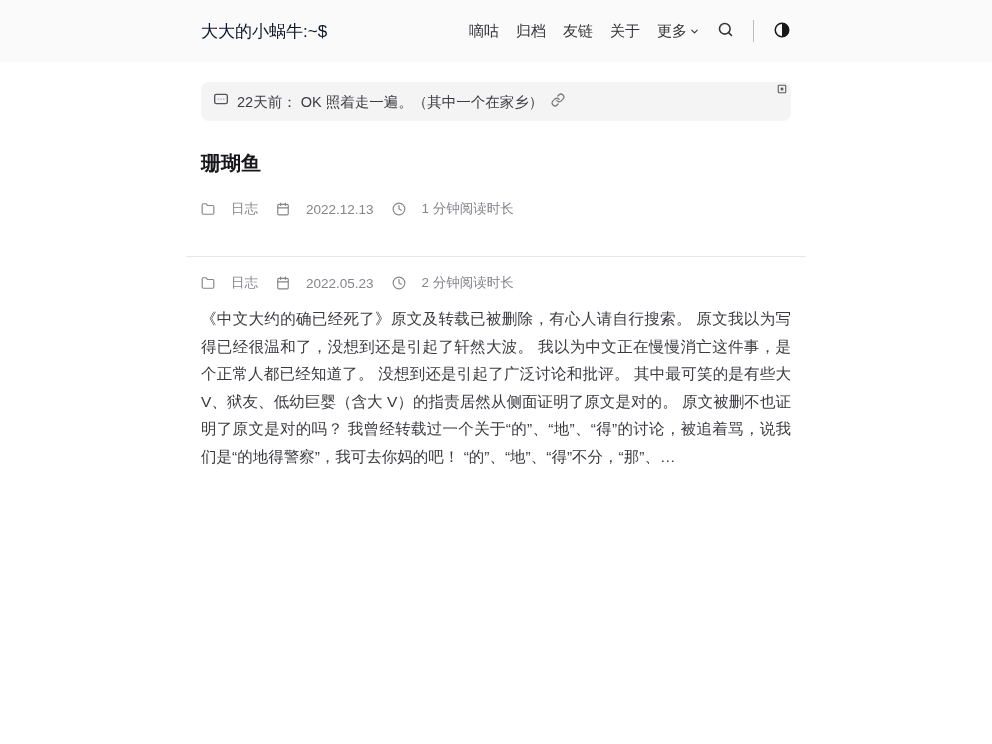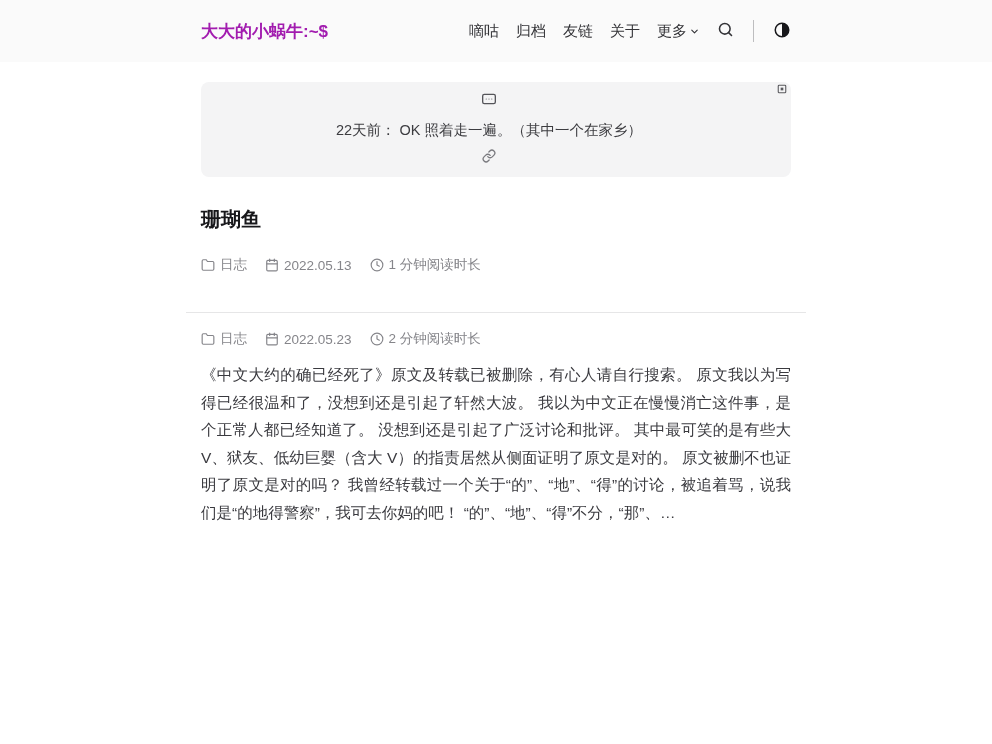--- a/index.html
+++ b/index.html
@@ -18,22 +18,22 @@
     width: 620px;
     margin: 0 auto;
     height: 62px;
     display: flex;
     align-items: center;
     justify-content: space-between;
     padding: 0 15px;
   }
   .site-title {
     font-size: 17px;
-    font-weight: 700;
-    color: #a21caf;
+    font-weight: 400;
+    color: #0f172a;
     cursor: pointer;
     white-space: nowrap;
   }
   .main-nav {
     display: flex;
     align-items: center;
     gap: 17px;
     font-size: 15px;
     color: #333337;
   }
@@ -66,21 +66,20 @@
     position: relative;
     background: #f4f4f5;
     border-radius: 8px;
     padding: 9px 26px 9px 12px;
     font-size: 14.5px;
     line-height: 20px;
     color: #3c3c40;
     display: flex;
     align-items: center;
     gap: 8px;
-    flex-direction: column;
   }
   .notice .msg-icon { flex: 0 0 auto; color: #55555a; }
   .notice .link-icon { flex: 0 0 auto; color: #7a7a7f; cursor: pointer; }
   .notice-close {
     position: absolute;
     top: 2px;
     right: 4px;
     background: none;
     border: 0;
     padding: 0;
@@ -98,21 +97,21 @@
     cursor: pointer;
   }
   .post-meta {
     margin-top: 17px;
     display: flex;
     align-items: center;
     gap: 18px;
     font-size: 13.5px;
     color: #85858a;
   }
-  .meta-item { display: inline-flex; align-items: center; gap: 5px; }
+  .meta-item { display: inline-flex; align-items: center; gap: 16px; }
   .meta-item svg { display: block; }
   .post-excerpt {
     margin-top: 13px;
     font-size: 15.5px;
     line-height: 27.5px;
     color: #3a3a3f;
     text-align: justify;
     word-break: break-all;
   }
   .post-divider {
@@ -205,21 +204,21 @@
       </span>
       <span class="meta-item">
         <span>
           <svg width="14" height="14" viewBox="0 0 24 24" fill="none" stroke="currentColor" stroke-width="2" stroke-linecap="round">
               <rect x="3" y="4" width="18" height="18" rx="2"></rect>
               <line x1="16" y1="2" x2="16" y2="6"></line>
               <line x1="8" y1="2" x2="8" y2="6"></line>
               <line x1="3" y1="10" x2="21" y2="10"></line>
             </svg>
         </span>
-        <span>2022.05.13</span>
+        <span>2022.12.13</span>
       </span>
       <span class="meta-item">
         <span>
           <svg width="14" height="14" viewBox="0 0 24 24" fill="none" stroke="currentColor" stroke-width="2" stroke-linecap="round" stroke-linejoin="round">
               <circle cx="12" cy="12" r="10"></circle>
               <polyline points="12 6 12 12 16 14"></polyline>
             </svg>
         </span>
         <span>1 分钟阅读时长</span>
       </span>

